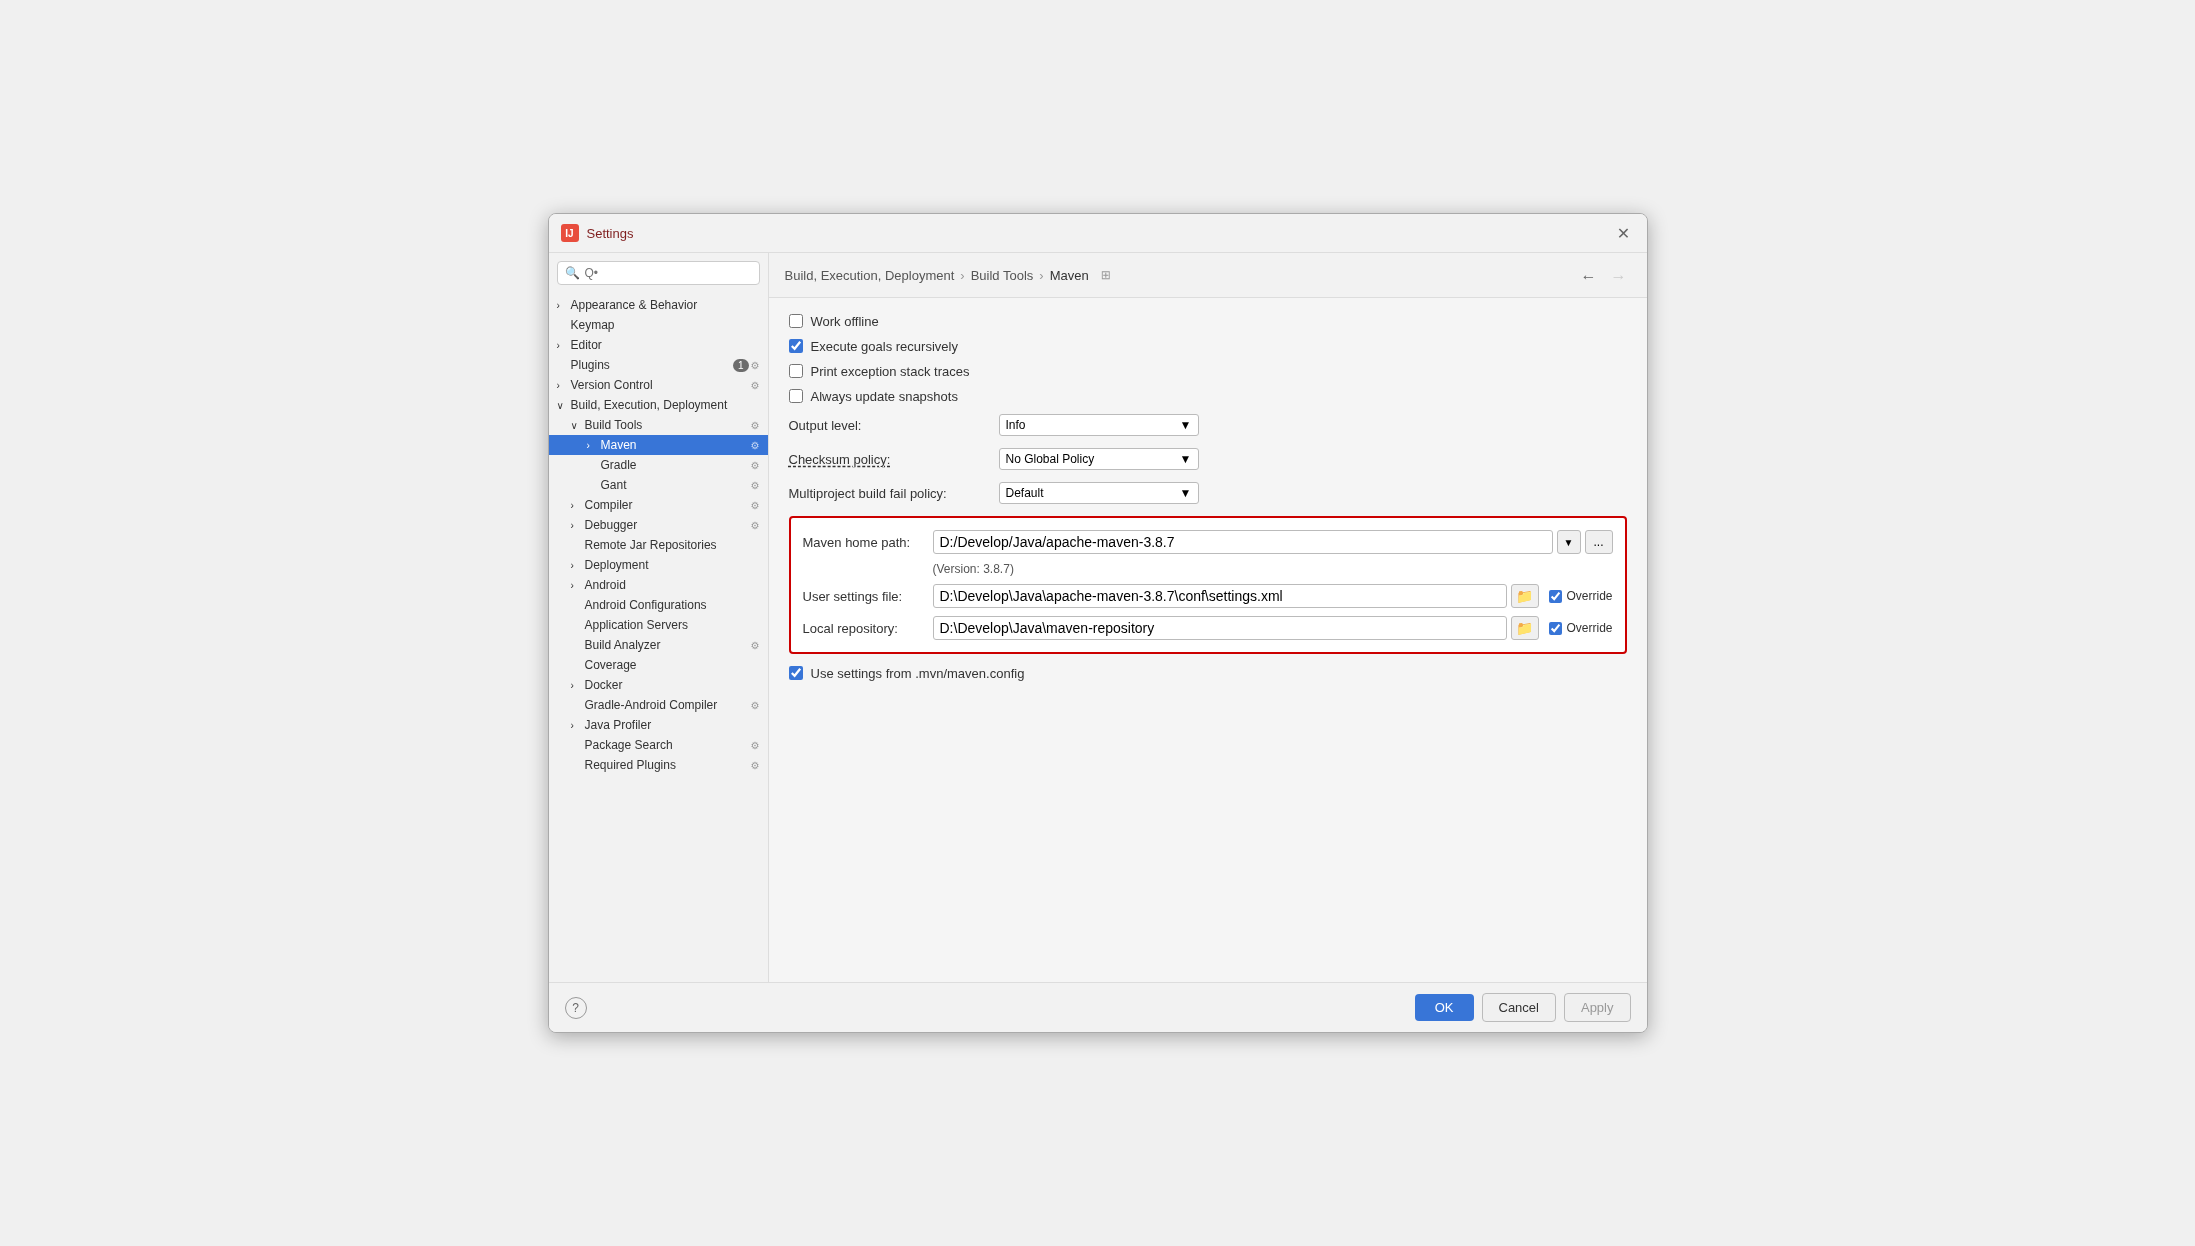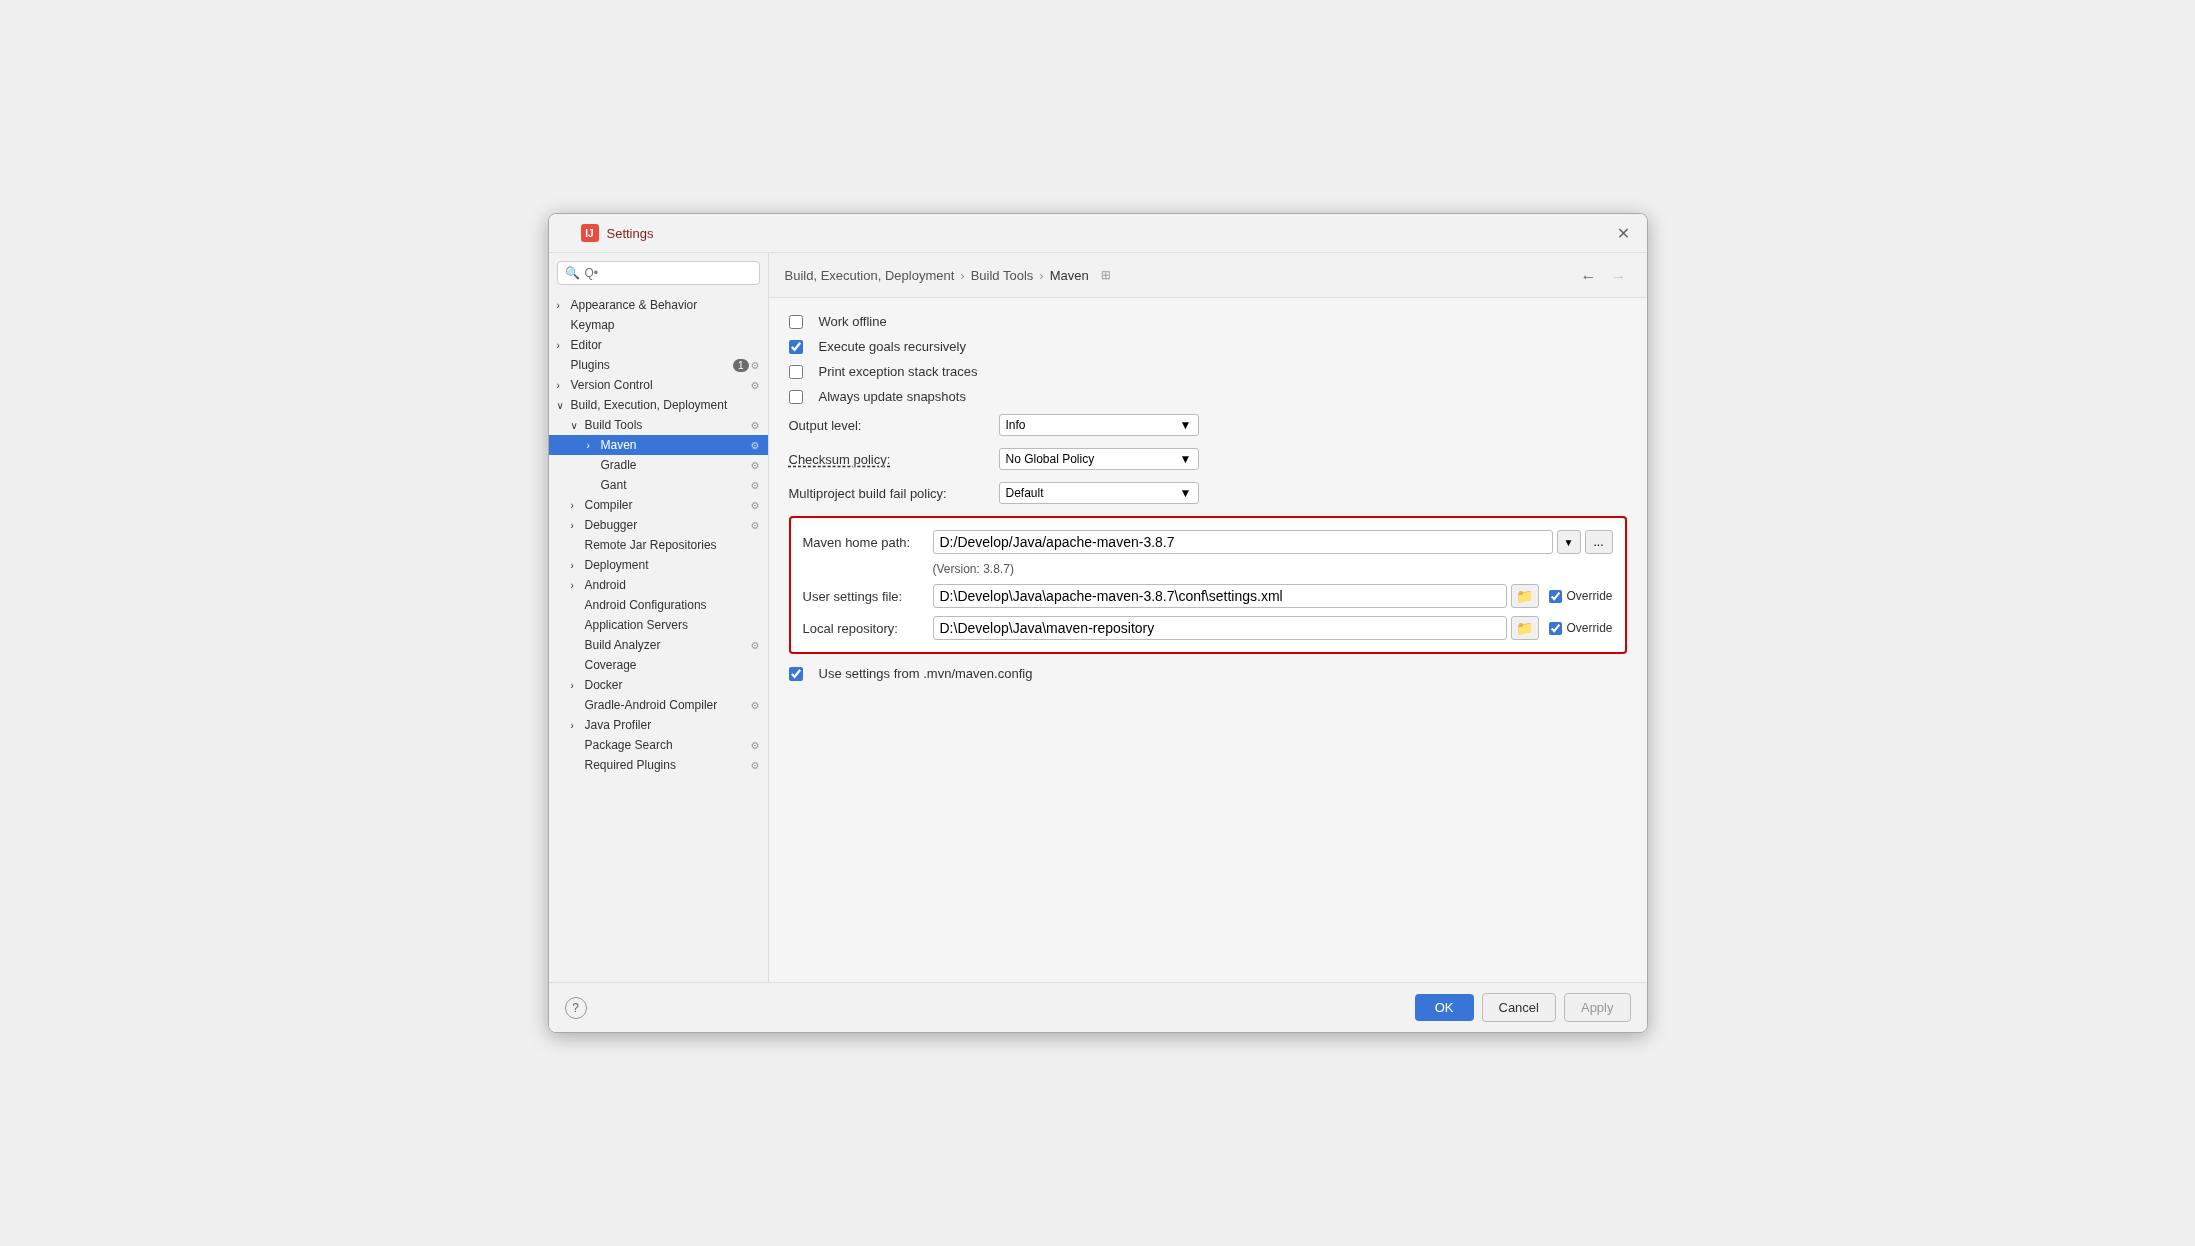--- a/index.html
+++ b/index.html
@@ -37,21 +37,20 @@
       width: 18px;
       height: 18px;
       background: #e84d3d;
       border-radius: 3px;
       display: flex;
       align-items: center;
       justify-content: center;
       font-size: 10px;
       color: white;
       font-weight: bold;
-      margin-left: 20px;
     }
 
     .title-text {
       font-size: 13px;
       color: #7f1d1d;
     }
 
     .close-btn {
       width: 22px;
       height: 22px;
@@ -209,22 +208,21 @@
     .nav-btn.disabled { color: #ccc; cursor: default; }
 
     .settings-panel {
       flex: 1;
       overflow-y: auto;
       padding: 16px 20px;
     }
 
     .checkbox-row {
       display: flex;
-      align-items: center;
-      gap: 16px;
+      gap: 8px;
       margin-bottom: 10px;
     }
 
     .checkbox-row input[type="checkbox"] {
       width: 14px;
       height: 14px;
       cursor: pointer;
     }
 
     .checkbox-row label {

